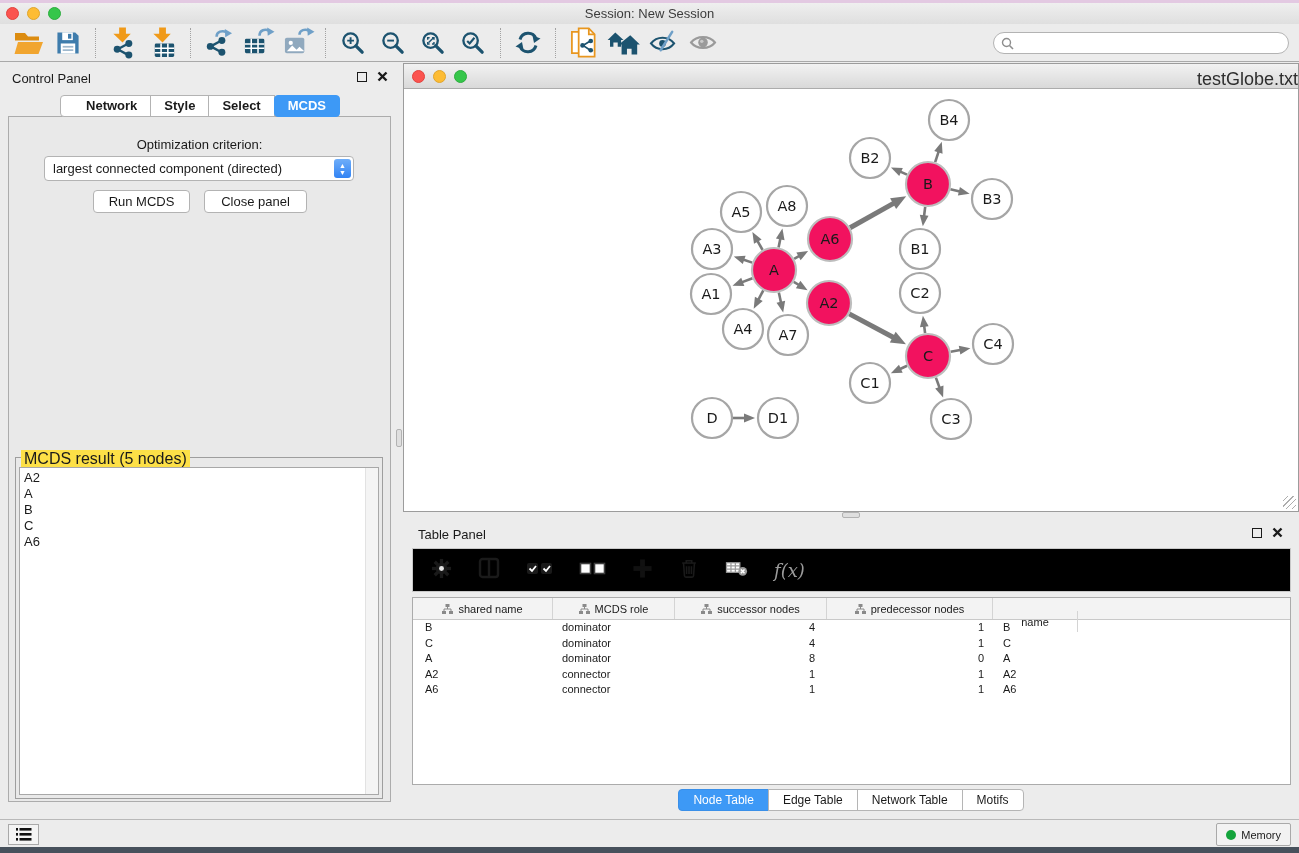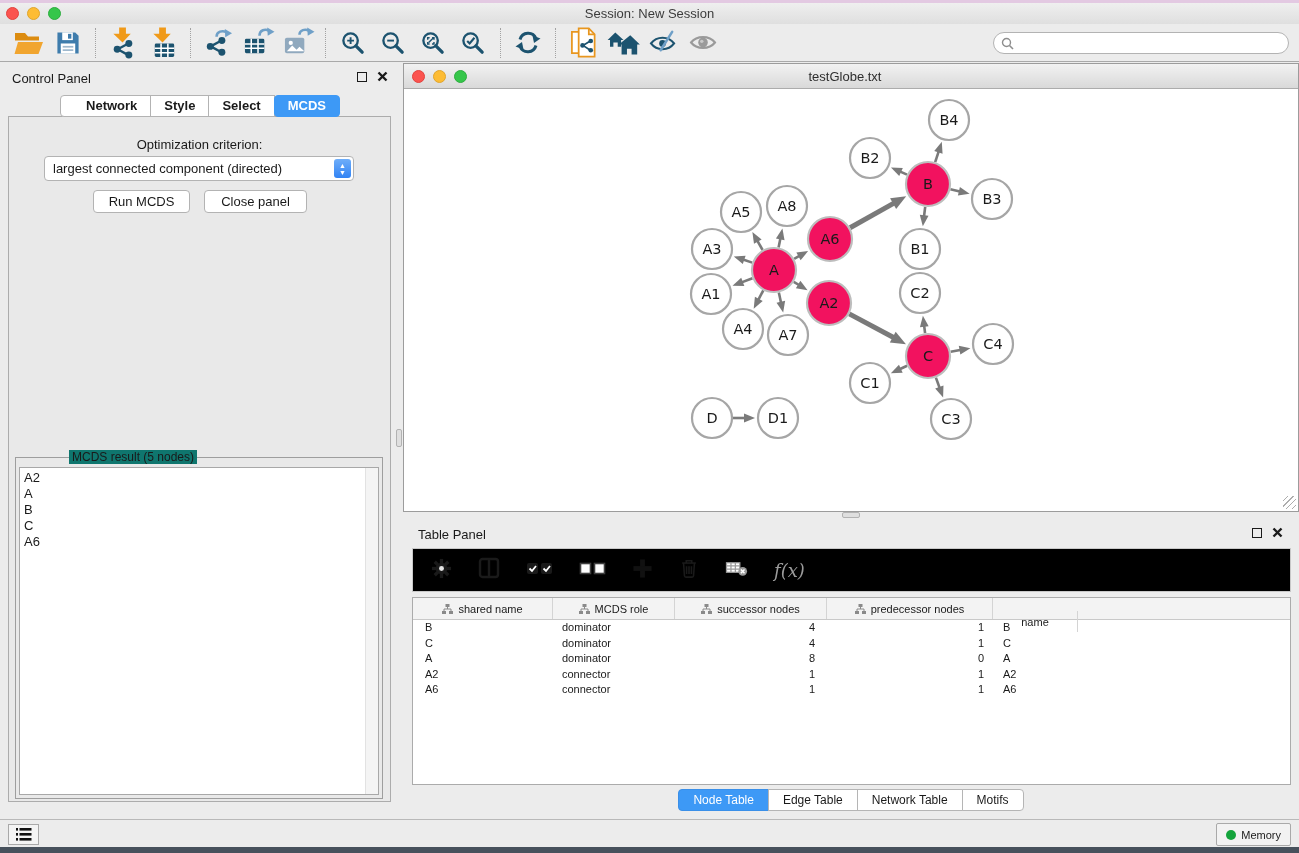--- a/index.html
+++ b/index.html
@@ -46,35 +46,35 @@
   .dropdown { position:absolute; left:35px; right:36px; top:39px; height:25px; background:#FFF;
               border:1px solid #B3B3B3; border-radius:4px; font-size:13px; line-height:23px;
               padding-left:8px; }
   .dd-stepper { position:absolute; right:2px; top:2px; bottom:2px; width:17px; border-radius:3px;
               background:linear-gradient(#6FAEF9,#3183F4); color:#FFF; display:flex;
               flex-direction:column; align-items:center; justify-content:center; font-size:7px; line-height:7px; }
   .cp-btn { position:absolute; top:73px; height:23px; background:#FFF; border:1px solid #B3B3B3;
             border-radius:4px; font-size:13px; text-align:center; line-height:21px; }
   .groupbox { position:absolute; left:6px; right:7px; top:340px; bottom:2px;
               border:1px solid #9E9E9E; }
-  .groupbox-title { position:absolute; top:-8px; left:5px; background:#0f766e; padding:0 3px;
-              font-size:12px;margin-left:48px; }
+  .groupbox-title { position:absolute; top:-8px; left:5px; background:#fde047; padding:0 3px;
+              font-size:16px; }
   .result-list { position:absolute; left:3px; right:3px; top:9px; bottom:3px; background:#FFF;
               border:1px solid #A8A8A8; font-size:13px; padding-top:2px; overflow:hidden; }
   .result-item { height:16px; line-height:16px; padding-left:4px; }
   .result-scroll { position:absolute; right:0; top:0; bottom:0; width:13px; background:#F4F4F4;
               border-left:1px solid #E2E2E2; }
 
   
   .netwin { position:absolute; left:403px; top:63px; width:896px; height:449px;
             background:#FFF; border:1px solid #9C9C9C; }
   .net-titlebar { position:absolute; left:0; top:0; right:0; height:25px;
             background:linear-gradient(#F2F2F2,#D9D9D9); border-bottom:1px solid #ACACAC; }
   .net-titlebar .lights { top:6px; left:8px; }
-  .net-title { position:absolute; left:0; right:12px; top:5px; text-align:center; font-size:13px; color:#2E2E2E; }
+  .net-title { position:absolute; left:0; right:0; top:5px; text-align:right; font-size:18px; color:#2E2E2E; }
   .net-canvas { position:absolute; left:0; top:25px; right:0; bottom:0; background:#FFF; }
   .resize-grip { position:absolute; right:2px; bottom:2px; width:13px; height:13px;
      background:repeating-linear-gradient(135deg, transparent 0 3px, #ADADAD 3px 4px); }
   .grip-v { position:absolute; left:396px; top:429px; width:6px; height:18px; background:#DFDFDF;
             border:1px solid #B2B2B2; border-radius:2px; }
   .grip-h { position:absolute; left:842px; top:512px; width:18px; height:6px; background:#DFDFDF;
             border:1px solid #B2B2B2; border-radius:2px; }
 
   
   .table-panel { position:absolute; left:403px; top:518px; right:0; height:298px; }

